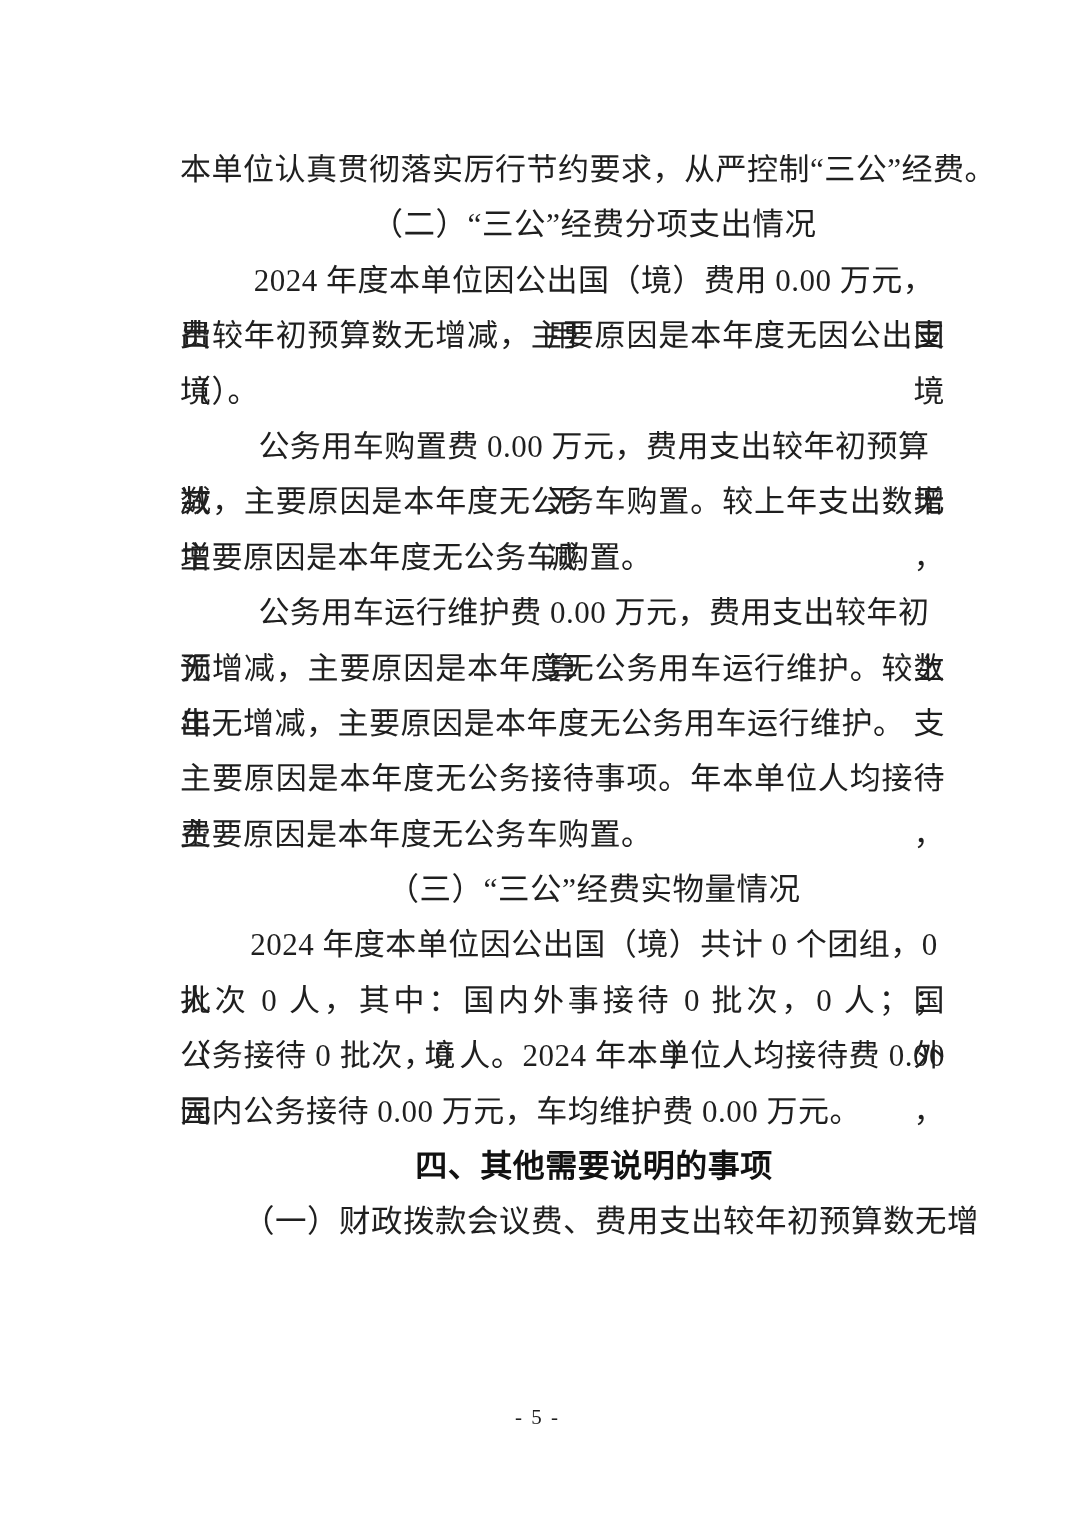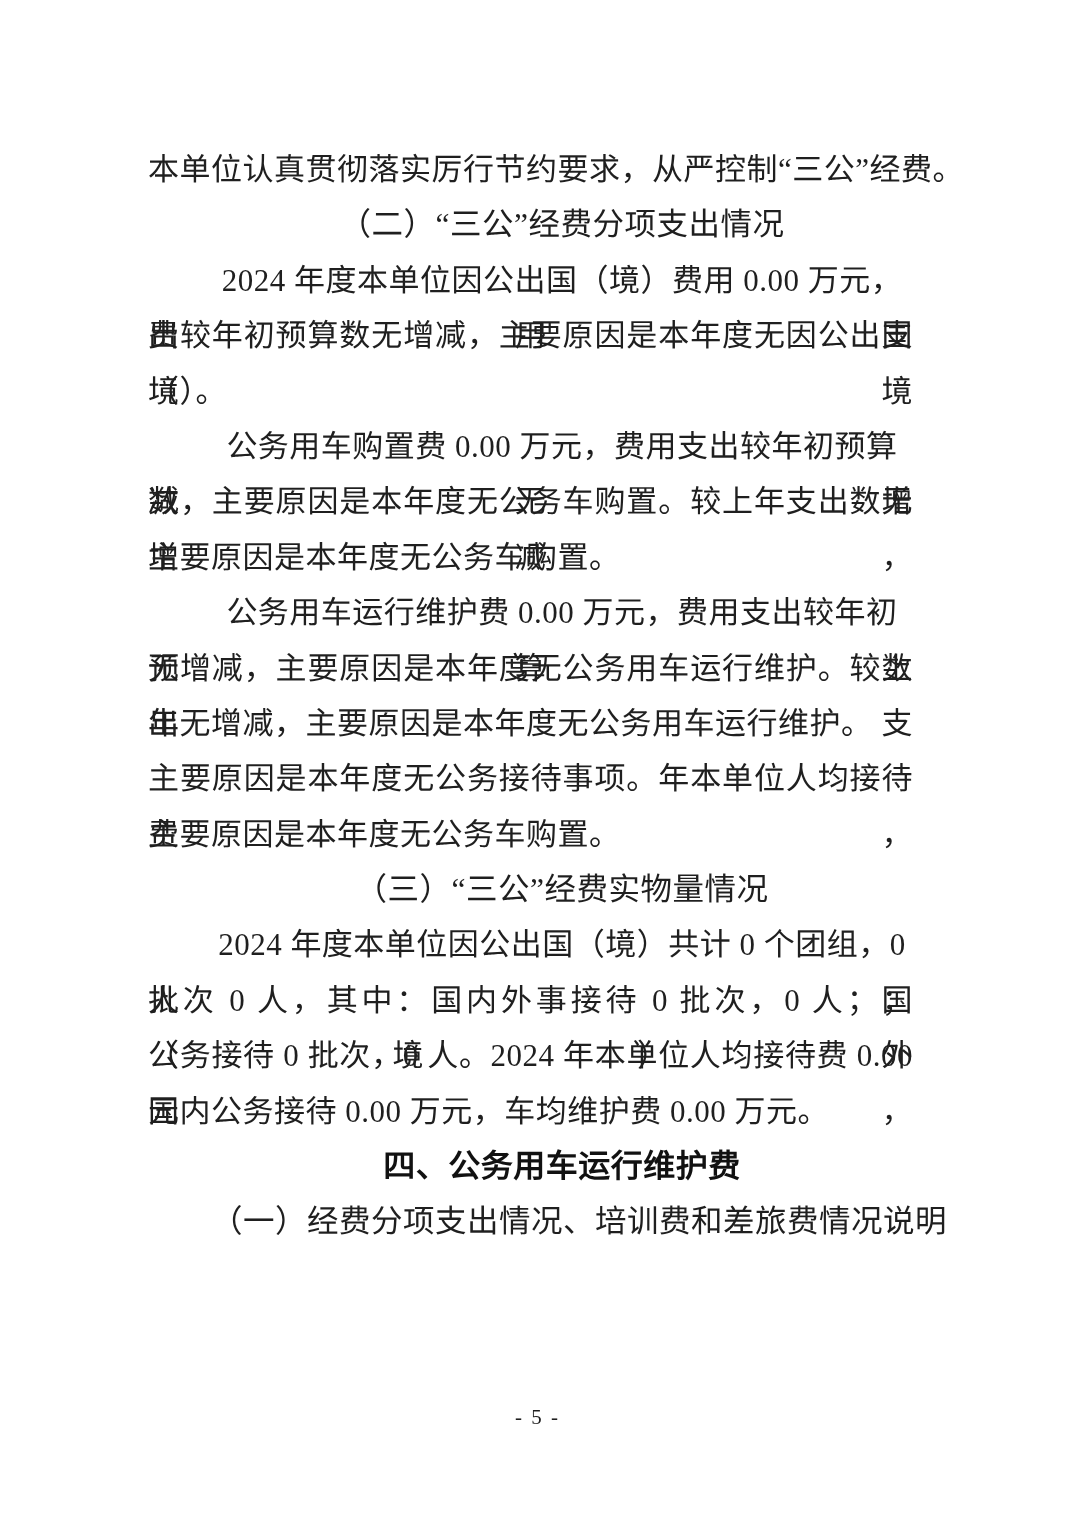--- a/index.html
+++ b/index.html
@@ -11,21 +11,21 @@
     position: relative;
     width: 1075px;
     height: 1520px;
     background: #ffffff;
     overflow: hidden;
     font-family: "Liberation Serif", "DejaVu Serif", serif;
     color: #1f1f1f;
   }
   .doc-body {
     position: absolute;
-    left: 148px;
+    left: 180px;
     top: 142px;
     width: 765px;
   }
   .line {
     height: 55.4px;
     line-height: 55.4px;
     font-size: 31px;
     letter-spacing: 0.5px;
     white-space: nowrap;
     overflow: visible;
@@ -76,17 +76,17 @@
       <div class="line indent stretch">公务用车运行维护费 0.00 万元，费用支出较年初预算数</div>
       <div class="line stretch">无增减，主要原因是本年度无公务用车运行维护。较上年支</div>
       <div class="line">出无增减，主要原因是本年度无公务用车运行维护。</div>
       <div class="line stretch">主要原因是本年度无公务接待事项。年本单位人均接待费，</div>
       <div class="line">主要原因是本年度无公务车购置。</div>
       <div class="line h2 indent">（三）“三公”经费实物量情况</div>
       <div class="line indent stretch">2024 年度本单位因公出国（境）共计 0 个团组，0 人；</div>
       <div class="line stretch">批次 0 人，其中：国内外事接待 0 批次，0 人；国（境）外</div>
       <div class="line stretch">公务接待 0 批次，0 人。2024 年本单位人均接待费 0.00 元，</div>
       <div class="line">国内公务接待 0.00 万元，车均维护费 0.00 万元。</div>
-      <div class="line h1 indent">四、公务用车运行维护费</div>
-      <div class="line h2 indent">（一）经费分项支出情况、培训费和差旅费情况说明</div>
+      <div class="line h1 indent">四、其他需要说明的事项</div>
+      <div class="line h2 indent">（一）财政拨款会议费、费用支出较年初预算数无增</div>
     </div>
   <div class="footer">- 5 -</div>
 </div>
 
 </body></html>

